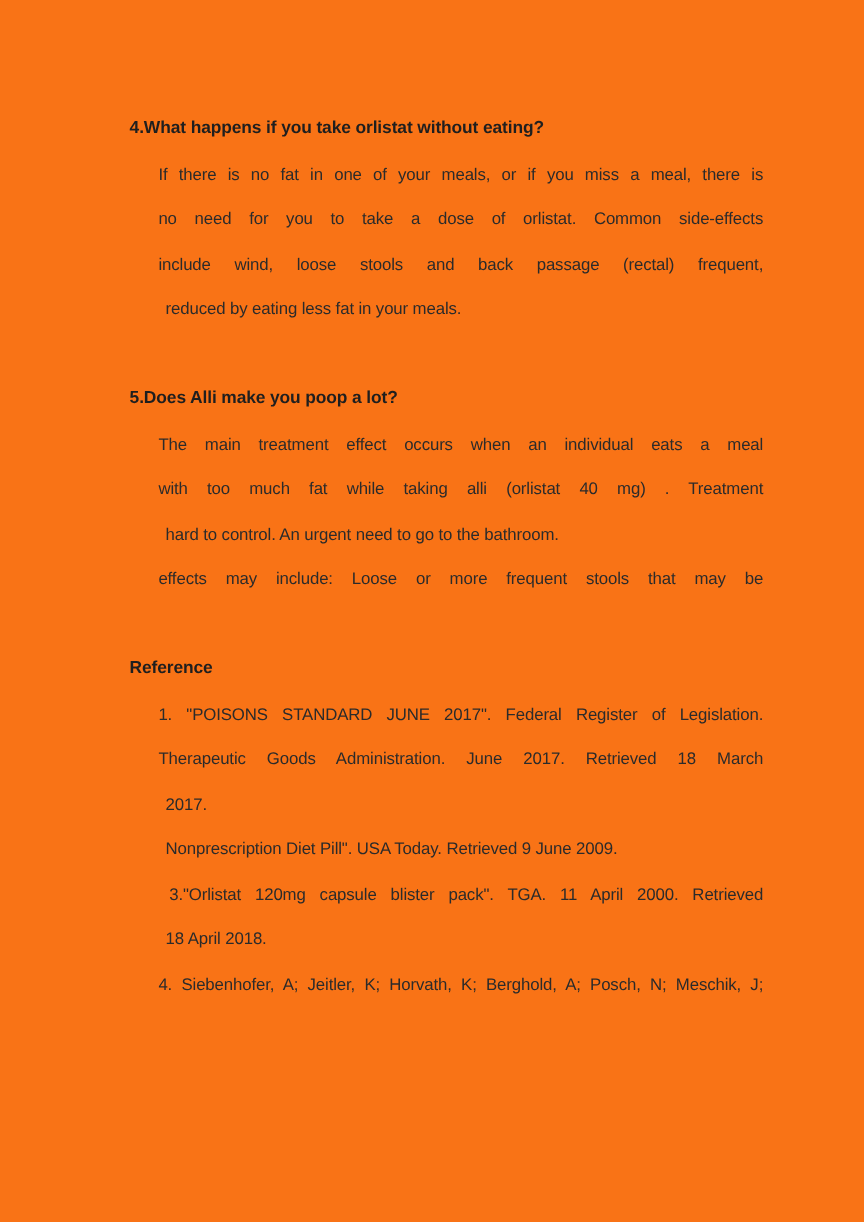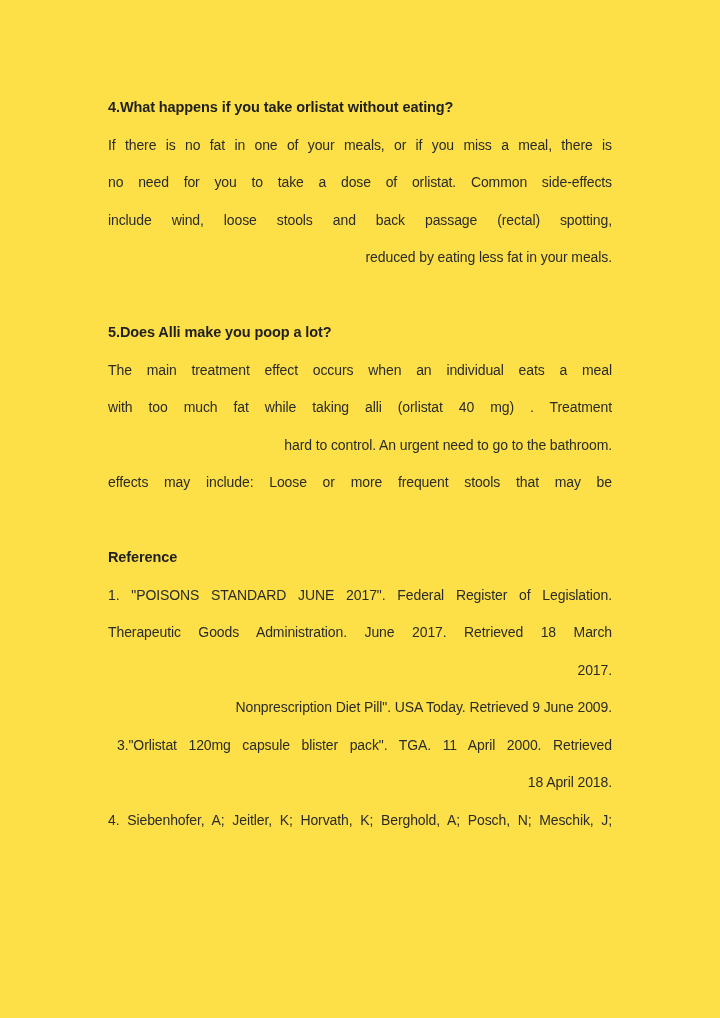--- a/index.html
+++ b/index.html
@@ -5,21 +5,21 @@
   html, body {
     margin: 0;
     padding: 0;
     background: #ffffff;
   }
   .page {
     position: relative;
     width: 720px;
     height: 1018px;
     margin: 0 auto;
-    background: #fde047;
+    background: #f97316;
     box-sizing: border-box;
     padding: 89px 108px 0 108px;
     font-family: "Liberation Sans", "DejaVu Sans", sans-serif;
     color: #2b2b2b;
     overflow: hidden;
   }
   .line {
     display: block;
     width: 100%;
     font-size: 14px;
@@ -31,41 +31,43 @@
   }
   .h {
     font-weight: bold;
     font-size: 14.5px;
     color: #1f1f1f;
     text-align: left;
   }
   .just {
     text-align: justify;
     text-align-last: justify;
+    margin-left: 24px;
   }
   .left {
-    text-align: right;
+    text-align: left;
+    margin-left: 30px;
   }
   .indent {
     box-sizing: border-box;
     padding-left: 9px;
   }
   .blank {
     height: 37.5px;
   }
 </style>
 </head>
 <body>
 
 <div class="page">
 
   <div class="line h">4.What happens if you take orlistat without eating?</div>
   <div class="line just">If there is no fat in one of your meals, or if you miss a meal, there is</div>
   <div class="line just">no need for you to take a dose of orlistat. Common side-effects</div>
-  <div class="line just">include wind, loose stools and back passage (rectal) spotting,</div>
+  <div class="line just">include wind, loose stools and back passage (rectal) frequent,</div>
   <div class="line left">reduced by eating less fat in your meals.</div>
 
   <div class="blank"></div>
 
   <div class="line h">5.Does Alli make you poop a lot?</div>
   <div class="line just">The main treatment effect occurs when an individual eats a meal</div>
   <div class="line just">with too much fat while taking alli (orlistat 40 mg) . Treatment</div>
   <div class="line left">hard to control. An urgent need to go to the bathroom.</div>
   <div class="line just">effects may include: Loose or more frequent stools that may be</div>
 

